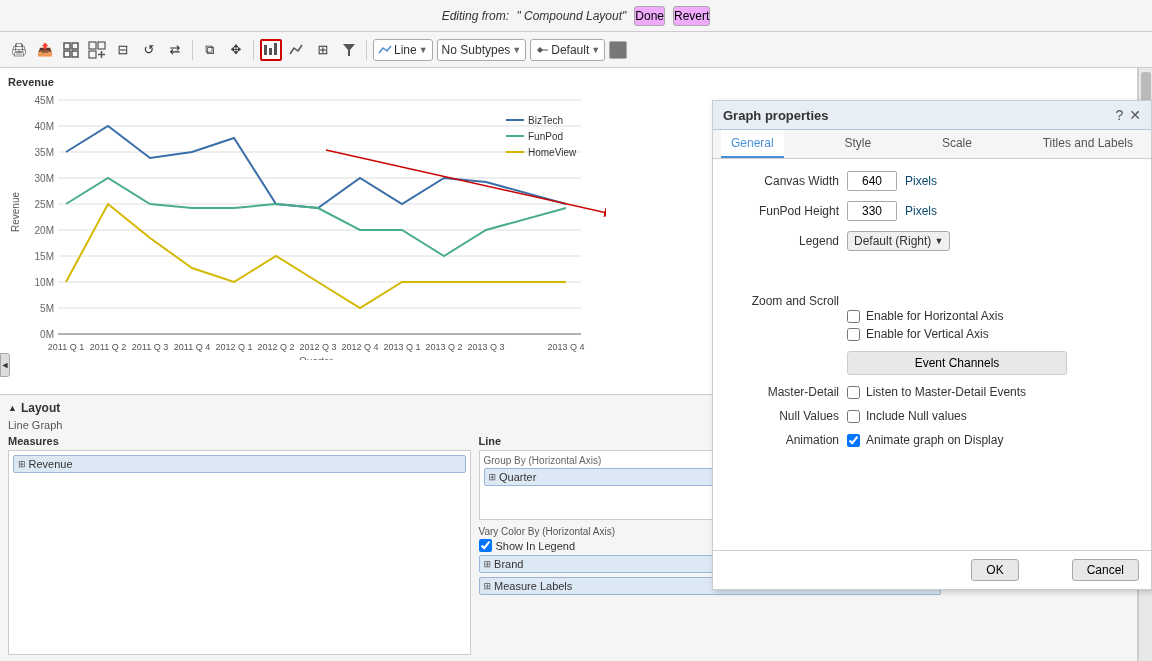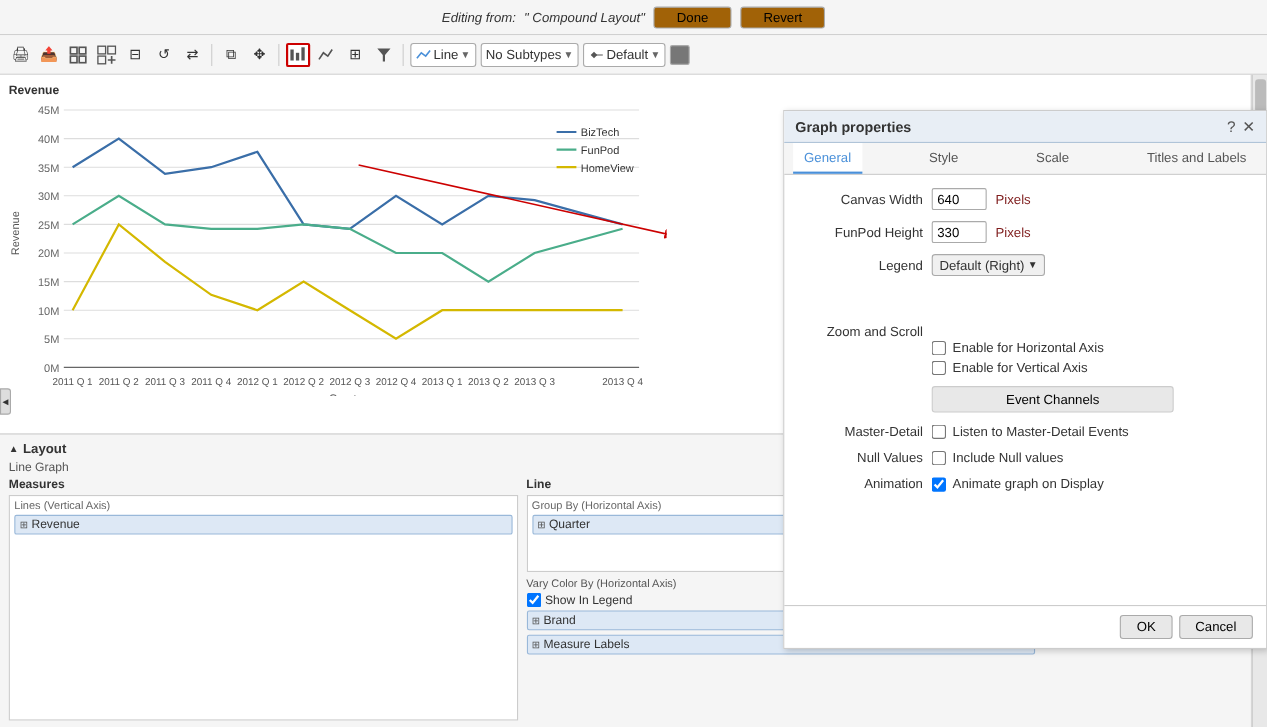--- a/index.html
+++ b/index.html
@@ -7,22 +7,22 @@
 
     
     .editing-bar {
       display: flex; align-items: center; justify-content: center;
       background: #f5f5f5; border-bottom: 1px solid #ccc;
       padding: 4px 8px; gap: 8px; height: 32px;
     }
     .editing-bar-text { font-size: 12px; color: #333; }
     .editing-bar-text span { font-style: italic; }
     .btn-done, .btn-revert {
-      padding: 2px 20px; font-size: 12px; cursor: pointer;
-      border: 1px solid #aaa; border-radius: 3px; background: #a16207;
+      padding: 2px 0; font-size: 12px; cursor: pointer;
+      border: 1px solid #aaa; border-radius: 3px; background: #f0abfc;
     }
 
     
     .toolbar {
       display: flex; align-items: center;
       background: #f5f5f5; border-bottom: 1px solid #ccc;
       padding: 4px 8px; gap: 4px; height: 36px;
     }
     .toolbar-icon {
       width: 22px; height: 22px; display: inline-flex; align-items: center; justify-content: center;
@@ -157,23 +157,23 @@
     }
     .props-row {
       display: flex; align-items: center; margin-bottom: 10px; gap: 8px;
     }
     .props-label {
       text-align: right; width: 110px; font-size: 12px; color: #333;
       flex-shrink: 0;
     }
     .props-input {
       border: 1px solid #aaa; padding: 2px 4px; font-size: 12px;
-      width: 50px; border-radius: 2px;
-    }
-    .props-unit { font-size: 12px; color: #7f1d1d; }
+      width: 50px; border-radius: 2px; text-align: center;
+    }
+    .props-unit { font-size: 12px; color: #0c4a6e; }
     .props-select-btn {
       display: flex; align-items: center; gap: 3px;
       border: 1px solid #aaa; border-radius: 3px; background: #f0f0f0;
       padding: 2px 6px; cursor: pointer; font-size: 12px;
     }
     .props-checkbox-row {
       display: flex; align-items: center; gap: 6px; font-size: 12px;
     }
     .props-checkbox-col {
       display: flex; flex-direction: column; gap: 4px; margin-top: 48px;
@@ -185,21 +185,21 @@
       margin-left: 118px;
     }
 
     
     .props-footer {
       display: flex; justify-content: flex-end; gap: 6px;
       padding: 8px 12px; border-top: 1px solid #ccc;
     }
     .btn-ok, .btn-cancel {
       padding: 3px 14px; font-size: 12px; cursor: pointer;
-      border: 1px solid #aaa; border-radius: 3px; background: #e8e8e8;
+      border: 1px solid #aaa; border-radius: 3px; background: #e8e8e8; margin-left: 47px;
     }
 
     
     .scrollbar-col {
       width: 14px; background: #e8e8e8; border-left: 1px solid #ccc;
       display: flex; flex-direction: column; align-items: center;
     }
     .scrollbar-thumb {
       width: 10px; background: #bbb; border-radius: 3px; margin-top: 4px; height: 30px;
     }
@@ -377,21 +377,20 @@
       <div class="layout-header">
         <span class="triangle">▲</span>
         <span>Layout</span>
       </div>
       <div class="layout-body">Line Graph</div>
       <div class="layout-grid">
 
         <div class="layout-col">
           <div class="layout-col-header">Measures</div>
           <div class="layout-drop-zone">
-            <div class="layout-section-label">Lines (Vertical Axis)</div>
             <div class="layout-item">
               <span class="icon-grid">⊞</span>
               <span>Revenue</span>
             </div>
           </div>
         </div>
 
         <div class="layout-col">
           <div class="layout-col-header">Line</div>
           <div class="layout-drop-zone" style="flex:0;min-height:70px;">

